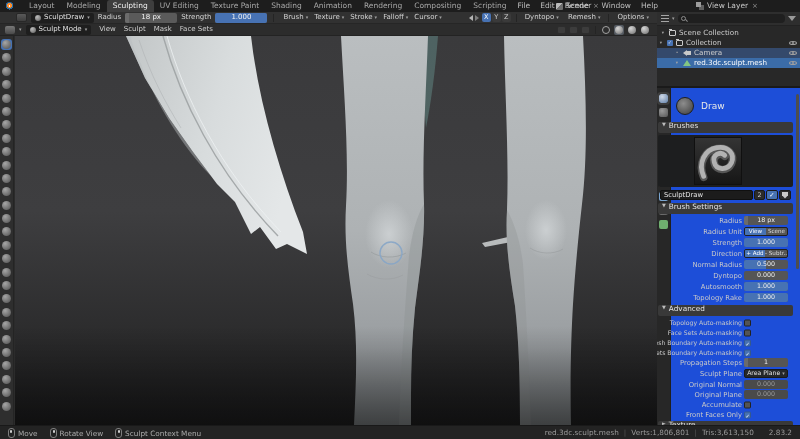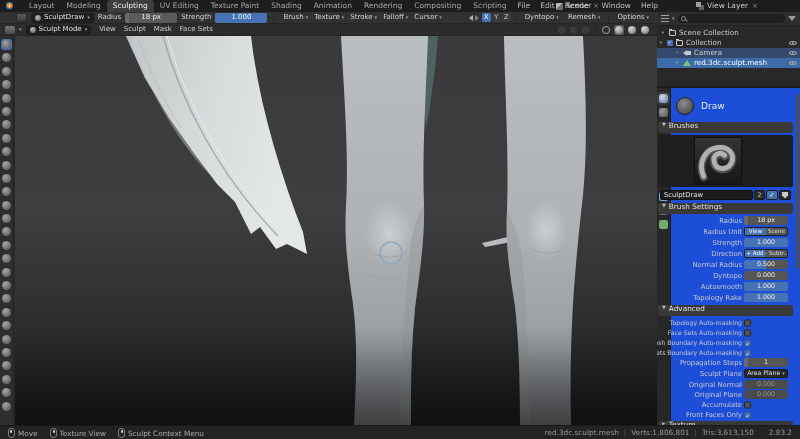--- a/index.html
+++ b/index.html
@@ -673,21 +673,21 @@
   <div id="statusbar">
     <span style="display:flex;gap:12px">
 
         <span class="hint">
           <span class="mouse"></span>
           <span>Move</span>
         </span>
 
         <span class="hint">
           <span class="mouse m"></span>
-          <span>Texture View</span>
+          <span>Rotate View</span>
         </span>
 
         <span class="hint">
           <span class="mouse r"></span>
           <span>Sculpt Context Menu</span>
         </span>
       </span>
     <span id="status-right">
       <span>red.3dc.sculpt.mesh</span>
       <span class="ssep">|</span>

